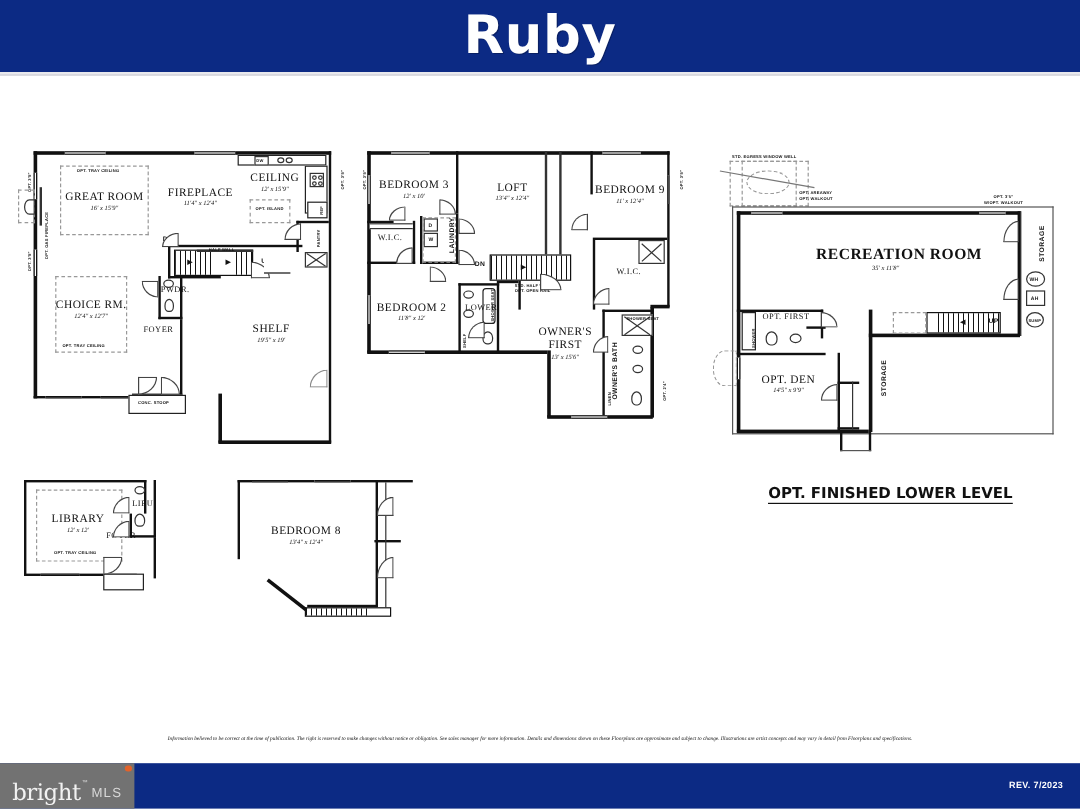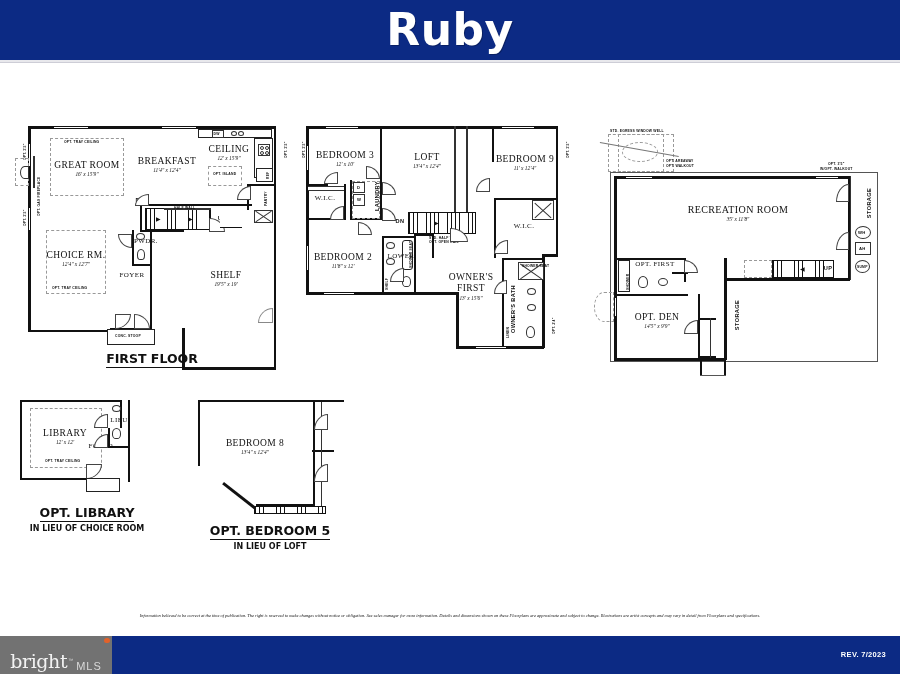--- a/index.html
+++ b/index.html
@@ -86,21 +86,21 @@
   }
   #footer-bar {
     position:absolute; left:0; top:636px; width:900px; height:38px;
     background:#0c2a84;
   }
   #brand {
     position:absolute; left:0; top:636px; width:112px; height:38px;
     background:#727272;
     display:flex; align-items:center; justify-content:center;
   }
-  #brand-inner { display:flex; align-items:flex-end;margin-top:12px; }
+  #brand-inner { display:flex; align-items:center;margin-top:12px; }
   #brand-bright {
     font-family:"DejaVu Serif", serif; font-size:19px; color:#f2f2f2;
     letter-spacing:-0.4px; position:relative;
   }
   #brand-dot {
     position:absolute; right:2.5px; top:1.5px; width:5.5px; height:5.5px;
     background:#e2622a; border-radius:50%;
   }
   #brand-tm {
     font-family:"Liberation Sans",sans-serif; font-size:5px; color:#d8d8d8;
@@ -157,21 +157,21 @@
 
     <div class="tiny" style="left:50px; top:17.5px;">OPT. TRAY CEILING</div>
     <div class="tiny" style="left:38px; top:164px;">OPT. TRAY CEILING</div>
     <div class="tiny" style="left:199px; top:50px;">OPT. ISLAND</div>
 
     <div class="rm" style="left:33px; top:38px; width:80px;">
       <div class="n">GREAT ROOM</div>
       <div class="d">16' x 15'9"</div>
     </div>
     <div class="rm" style="left:118px; top:34px; width:70px;">
-      <div class="n">BREAKFAST</div>
+      <div class="n">FIREPLACE</div>
       <div class="d">11'4" x 12'4"</div>
     </div>
     <div class="rm" style="left:188px; top:22px; width:54px;">
       <div class="n">CEILING</div>
       <div class="d">12' x 15'9"</div>
     </div>
     <div class="rm" style="left:30px; top:128px; width:64px;">
       <div class="n">CHOICE RM.</div>
       <div class="d">12'4" x 12'7"</div>
     </div>
@@ -235,23 +235,20 @@
 
     <div class="swing" style="left:101px; top:192px; width:16px; height:15px;"></div>
     <div class="swingTR" style="left:120px; top:192px; width:16px; height:15px;"></div>
     <div class="swingTR" style="left:195px; top:96px; width:16px; height:14px;"></div>
     <div class="swingTL" style="left:223px; top:64px; width:14px; height:14px;"></div>
     <div class="box" style="left:93px; top:207px; width:48px; height:16px;"></div>
     <div class="tiny" style="left:101px; top:212px;">CONC. STOOP</div>
     <div class="box" style="left:206px; top:92px; width:22px; height:14px; border:none; border-bottom:1px solid #111;"></div>
     <div class="swingTL" style="left:244px; top:186px; width:15px; height:15px; border-color:#888;"></div>
 
-    <div class="caption" style="left:42px; top:226px; width:192px;">
-      <span class="c1">FIRST FLOOR</span>
-    </div>
   </div>
 
   <div class="plan" style="left:296px; top:58px; width:280px; height:240px;">
 
     <div class="w" style="left:10px; top:4px; width:252px; height:2.6px;"></div>
     <div class="w" style="left:10px; top:4px; width:2.6px; height:168px;"></div>
     <div class="w" style="left:10px; top:170px; width:150px; height:2.6px;"></div>
     <div class="w" style="left:259.5px; top:4px; width:2.6px; height:130px;"></div>
     <div class="w" style="left:246px; top:134px; width:2.6px; height:92px;"></div>
     <div class="w" style="left:246px; top:132px; width:16px; height:2.6px;"></div>
@@ -445,31 +442,34 @@
     <div class="rm" style="left:38px; top:192px; width:62px;">
       <div class="n">OPT. DEN</div>
       <div class="d">14'5" x 9'9"</div>
     </div>
 
     <div class="rm xs vlabel" style="left:146px; top:228px; width:66px; transform:rotate(-90deg);">
       <div class="n">STORAGE</div>
     </div>
 
     <div class="rm" style="left:92px; top:84px; width:116px;">
-      <div class="n" style="font-size:10px;">RECREATION ROOM</div>
+      <div class="n" style="font-size:13px;font-weight:bold;">RECREATION ROOM</div>
       <div class="d">35' x 11'8"</div>
     </div>
 
     <div class="w" style="left:112px; top:240px; width:2.2px; height:16px;"></div>
     <div class="w" style="left:136px; top:240px; width:2.2px; height:16px;"></div>
     <div class="wt" style="left:112px; top:255px; width:26px; height:1px; background:#555;"></div>
 
     <div class="swingTL" style="left:248px; top:64px; width:13px; height:18px;"></div>
     <div class="swingTL" style="left:248px; top:112px; width:13px; height:18px;"></div>
 
+    <div class="caption" style="left:20px; top:280px; width:268px;">
+      <span class="c1">OPT. FINISHED LOWER LEVEL</span>
+    </div>
   </div>
 
   <div class="plan" style="left:12px; top:330px; width:160px; height:140px;">
 
     <div class="w" style="left:8px; top:6px; width:102px; height:2.4px;"></div>
     <div class="w" style="left:8px; top:6px; width:2.4px; height:80px;"></div>
     <div class="w" style="left:8px; top:84px; width:60px; height:2.4px;"></div>
     <div class="w" style="left:108px; top:6px; width:2.4px; height:28px;"></div>
     <div class="w" style="left:116px; top:6px; width:2.4px; height:48px;"></div>
     <div class="w" style="left:96px; top:52px; width:22px; height:2.4px;"></div>
@@ -492,24 +492,20 @@
       <div class="n">LIEU</div>
     </div>
 
     <div class="circ" style="left:100px; top:11px; width:9px; height:7px;"></div>
     <div class="sq" style="left:100px; top:34px; width:9px; height:11px; border-radius:50% 50% 42% 42%;"></div>
     <div class="swingTL" style="left:82px; top:20px; width:14px; height:14px;"></div>
     <div class="swingTL" style="left:82px; top:40px; width:14px; height:14px;"></div>
     <div class="swing" style="left:74px; top:70px; width:16px; height:15px;"></div>
     <div class="box" style="left:74px; top:84px; width:34px; height:14px;"></div>
 
-    <div class="caption" style="left:10px; top:108px; width:130px;">
-      <span class="c1">OPT. LIBRARY</span>
-      <span class="c2">IN LIEU OF CHOICE ROOM</span>
-    </div>
   </div>
 
   <div class="plan" style="left:188px; top:330px; width:170px; height:145px;">
 
     <div class="w" style="left:10px; top:6px; width:146px; height:2.4px;"></div>
     <div class="w" style="left:10px; top:6px; width:2.4px; height:66px;"></div>
     <div class="w" style="left:125px; top:6px; width:2.4px; height:106px;"></div>
     <div class="w" style="left:124px; top:56px; width:22px; height:2.4px;"></div>
     <div class="wt" style="left:133px; top:8px; width:1.4px; height:104px; background:#333;"></div>
     <div class="w" style="left:36px; top:88px; width:42px; height:2.8px; transform:rotate(38deg); transform-origin:0 0;"></div>
@@ -520,24 +516,20 @@
 
     <div class="rm" style="left:26px; top:44px; width:82px;">
       <div class="n">BEDROOM 8</div>
       <div class="d">13'4" x 12'4"</div>
     </div>
 
     <div class="swingTL" style="left:126px; top:20px; width:14px; height:16px;"></div>
     <div class="swingTL" style="left:126px; top:70px; width:14px; height:18px;"></div>
     <div class="stairtreads" style="left:66px; top:112px; width:72px; height:8px;"></div>
 
-    <div class="caption" style="left:8px; top:126px; width:148px;">
-      <span class="c1">OPT. BEDROOM 5</span>
-      <span class="c2">IN LIEU OF LOFT</span>
-    </div>
   </div>
 
 </div>
 
 <div id="disclaimer">Information believed to be correct at the time of publication. The right is reserved to make changes without notice or obligation. See sales manager for more information. Details and dimensions shown on these Floorplans are approximate and subject to change. Illustrations are artist concepts and may vary in detail from Floorplans and specifications.</div>
 
 <div id="footer-bar"></div>
 <div id="brand">
   <div id="brand-inner">
     <span id="brand-bright">bright</span>

